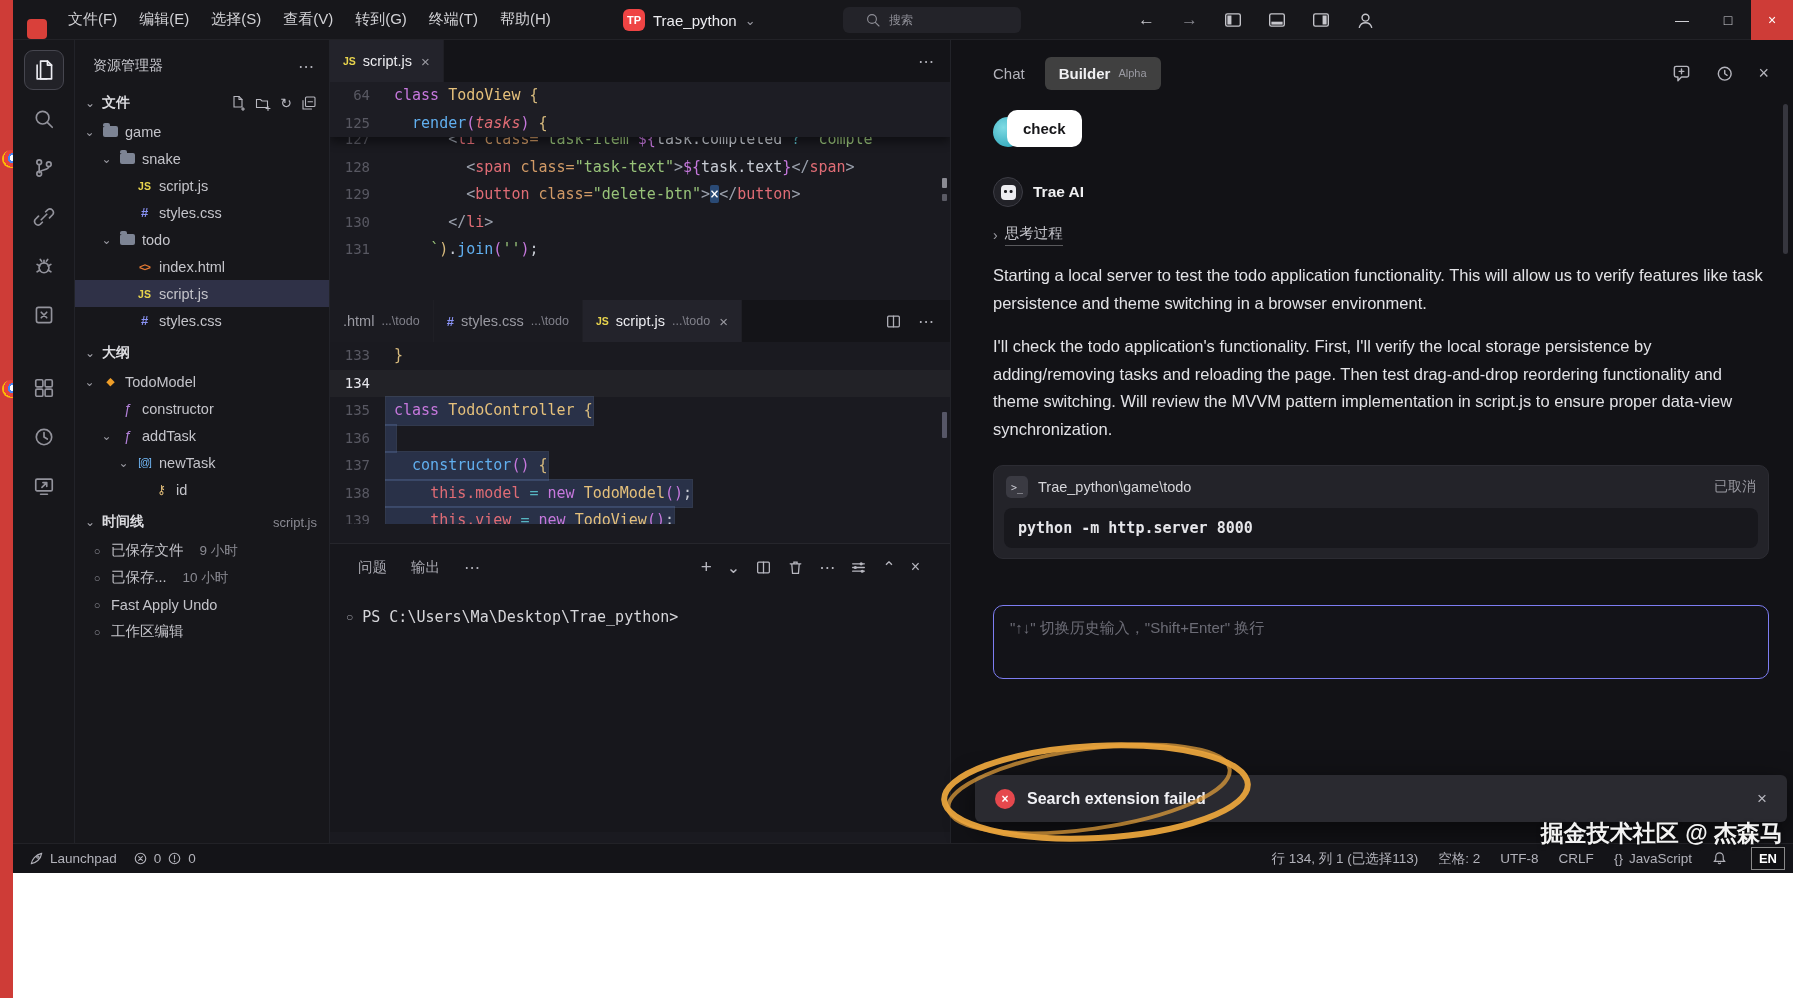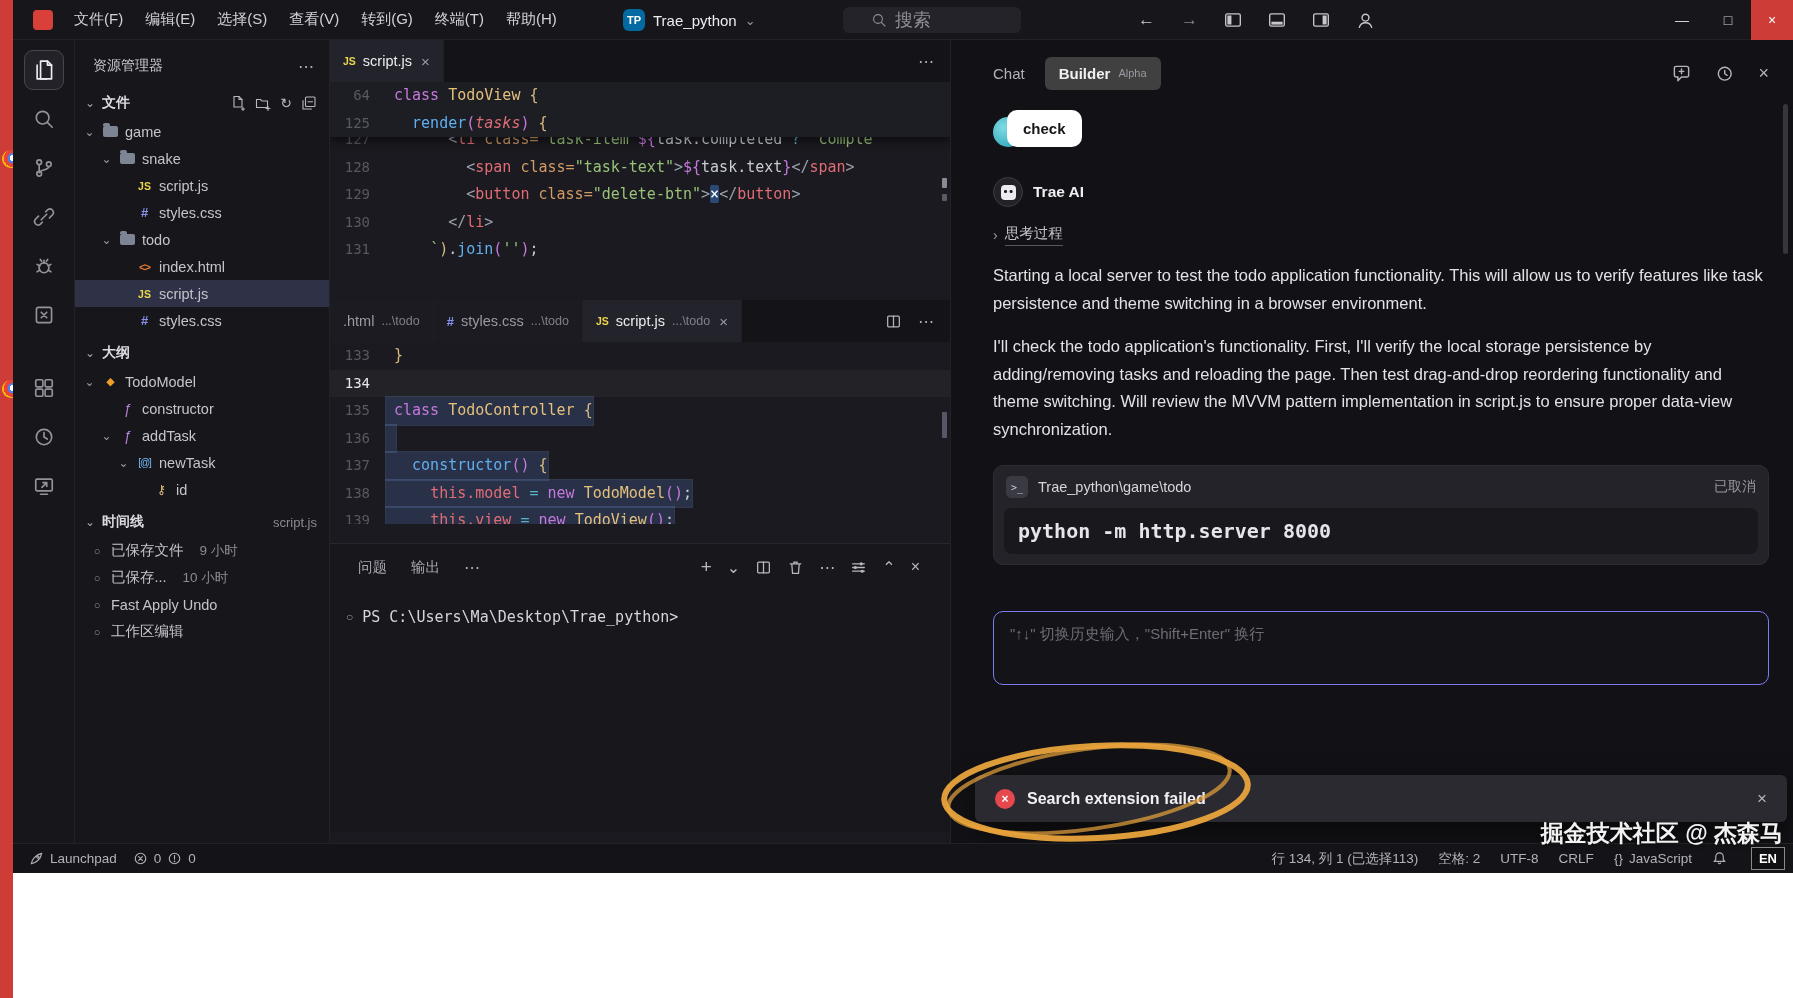--- a/index.html
+++ b/index.html
@@ -7,28 +7,28 @@
 body{font-family:"Liberation Sans","DejaVu Sans",sans-serif;font-size:14px;color:#d6d6da}
 .screen{position:relative;width:1793px;height:998px;background:#fff}
 .red-strip{position:absolute;left:0;top:0;width:13px;height:998px;background:#ce3c37;overflow:hidden;z-index:1}
 .chrome-frag{position:absolute;left:2px;width:18px;height:18px;border-radius:50%;background:radial-gradient(circle at 60% 45%,#fff 0 3px,#4285f4 3px 5px,#e8443a 5px 9px,#fbbc05 9px 18px)}
 .chrome-frag.f1{top:150px}.chrome-frag.f2{top:380px}
 .bottom-white{position:absolute;left:13px;top:873px;width:1780px;height:125px;background:#ffffff;z-index:2}
 .window{position:absolute;left:13px;top:0;width:1780px;height:873px;background:#131317;overflow:hidden;z-index:3}
 
 
 .titlebar{position:absolute;left:0;top:0;right:0;height:40px;background:#17171b;border-bottom:1px solid #222227;display:flex;align-items:center}
-.tb-left{display:flex;align-items:center;height:100%;padding-left:20px}
+.tb-left{display:flex;align-items:flex-end;height:100%;padding-left:14px}
 .app-logo{width:20px;height:20px;border-radius:4px;background:#d9403a;margin-right:10px}
 .menu-item{height:100%;display:flex;align-items:center;padding:0 11px;font-size:15px;color:#d2d2d6;cursor:default}
 .project-select{position:absolute;left:600px;top:6px;height:28px;display:flex;align-items:center;gap:8px;padding:0 10px;border-radius:6px}
-.tp-badge{width:22px;height:22px;border-radius:6px;background:#0369a1;color:#fff;font-size:11px;font-weight:700;display:flex;align-items:center;justify-content:center}
+.tp-badge{width:22px;height:22px;border-radius:6px;background:#ef4444;color:#fff;font-size:11px;font-weight:700;display:flex;align-items:center;justify-content:center}
 .proj-name{font-size:15px;color:#ececf0}
 .chev{color:#9a9aa2;font-size:13px}
-.tb-search{position:absolute;left:830px;top:7px;width:178px;height:26px;background:#232329;border-radius:6px;display:flex;align-items:center;gap:8px;padding:0 28px;color:#8e8e96;font-size:18px}
+.tb-search{position:absolute;left:830px;top:7px;width:178px;height:26px;background:#232329;border-radius:6px;display:flex;align-items:center;gap:8px;padding:0 22px;color:#8e8e96;font-size:12px}
 .tb-nav{position:absolute;left:1125px;top:0;height:40px;display:flex;align-items:center;gap:26px;color:#c6c6cc}
 .nav-ic{font-size:17px}
 .nav-ic.dim{color:#84848c}
 .win-controls{position:absolute;right:0;top:0;height:40px;display:flex}
 .win-btn{width:46px;height:40px;display:flex;align-items:center;justify-content:center;color:#cfcfd4;font-size:14px}
 .win-btn.close{width:42px;background:#ce3c37;color:#fff}
 
 
 .main{position:absolute;left:0;top:40px;right:0;height:803px}
 .activitybar{position:absolute;left:0;top:0;bottom:0;width:62px;background:#17171b;border-right:1px solid #222329;display:flex;flex-direction:column;align-items:center;padding-top:10px}
@@ -134,21 +134,21 @@
 .trae-name{font-size:15.5px;font-weight:700;color:#f0f0f2}
 .thinking{display:inline-flex;align-items:center;gap:7px;margin-top:17px;font-size:14.5px;color:#c2c2c8}
 .thinking .tchev{color:#9a9aa2;font-size:14px}
 .thinking .tlabel-u{border-bottom:1px solid rgba(255,255,255,.3);padding-bottom:2px}
 .chat-p{margin-top:16px;font-size:16.5px;line-height:27.5px;color:#e2e2e6}
 .cmd-card{margin-top:22px;background:#232329;border:1px solid #2c2c33;border-radius:10px}
 .cmd-head{height:42px;display:flex;align-items:center;gap:10px;padding:0 12px}
 .cmd-ic{width:22px;height:22px;border-radius:5px;background:#3a3a42;color:#cfcfd6;font-family:"DejaVu Sans Mono",monospace;font-size:10px;display:flex;align-items:center;justify-content:center}
 .cmd-path{font-size:14.5px;color:#d6d6da}
 .cmd-status{margin-left:auto;font-size:14px;color:#9898a0}
-.cmd-body{margin:0 10px 10px;background:#18181d;border-radius:8px;padding:11px 14px;font-family:"DejaVu Sans Mono",monospace;font-size:20px;font-weight:600;color:#e6e6ea}
+.cmd-body{margin:0 10px 10px;background:#18181d;border-radius:8px;padding:11px 14px;font-family:"DejaVu Sans Mono",monospace;font-size:15px;font-weight:600;color:#e6e6ea}
 .chat-input{margin-top:46px;height:74px;border:1px solid #7d7df2;border-radius:10px;background:#131318;padding:13px 16px}
 .chat-input .ph{font-size:15px;color:#6c6c76}
 
 
 .toast{position:absolute;left:962px;top:775px;width:812px;height:47px;background:#2a2a30;border-radius:6px;box-shadow:0 8px 28px rgba(0,0,0,.55);display:flex;align-items:center;gap:12px;padding:0 20px;z-index:40}
 .toast-err{width:20px;height:20px;border-radius:50%;background:#e5484d;color:#fff;font-size:12px;font-weight:700;display:flex;align-items:center;justify-content:center}
 .toast-msg{font-size:16px;font-weight:700;color:#f0f0f4}
 .toast-close{margin-left:auto;color:#b6b6be;font-size:17px}
 .watermark{position:absolute;right:10px;top:818px;font-size:23px;font-weight:700;color:rgba(255,255,255,.95);text-shadow:0 1px 4px rgba(0,0,0,.6);z-index:50}
 

